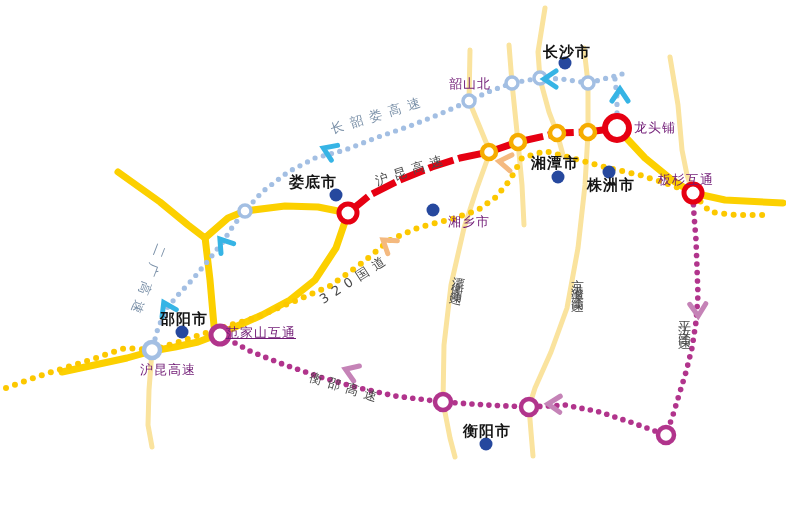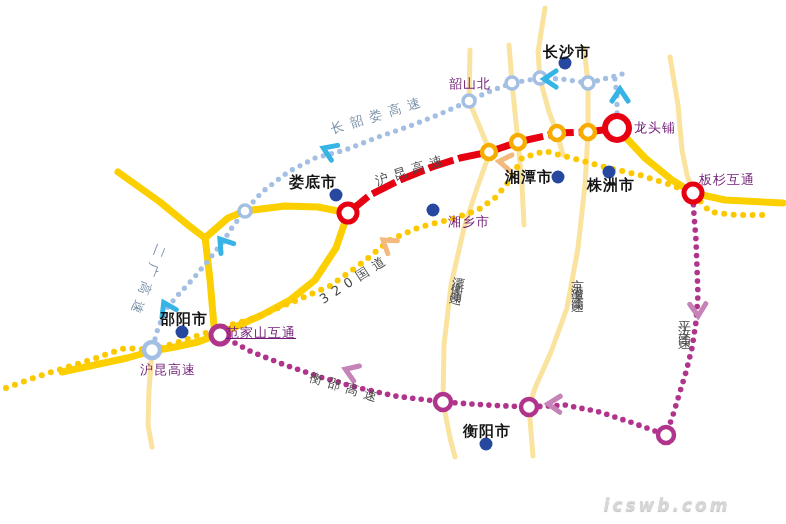--- a/index.html
+++ b/index.html
@@ -313,35 +313,34 @@
       <circle cx="336" cy="195" r="6.5" fill="#26489e"></circle>
       <circle cx="558" cy="177" r="6.5" fill="#26489e"></circle>
       <circle cx="609" cy="172" r="6.5" fill="#26489e"></circle>
       <circle cx="433" cy="210" r="6.5" fill="#26489e"></circle>
       <circle cx="182" cy="332" r="6.5" fill="#26489e"></circle>
       <circle cx="486" cy="444" r="6.5" fill="#26489e"></circle>
     </svg>
 
   <div class="map-label city" style="left: 567px; top: 52px; transform: translate(-50%, -50%) rotate(0deg);">长沙市</div>
   <div class="map-label city" style="left: 313px; top: 182px; transform: translate(-50%, -50%) rotate(0deg);">娄底市</div>
-  <div class="map-label city" style="left: 529px; top: 163px; transform: translate(-50%, -50%) rotate(0deg); margin-top: 14px;">湘潭市</div>
+  <div class="map-label city" style="left: 555px; top: 163px; transform: translate(-50%, -50%) rotate(0deg);">湘潭市</div>
   <div class="map-label city" style="left: 611px; top: 185px; transform: translate(-50%, -50%) rotate(0deg);">株洲市</div>
   <div class="map-label city" style="left: 184px; top: 319px; transform: translate(-50%, -50%) rotate(0deg);">邵阳市</div>
   <div class="map-label city" style="left: 487px; top: 431px; transform: translate(-50%, -50%) rotate(0deg);">衡阳市</div>
 
   <div class="map-label poi" style="left: 469px; top: 222px; transform: translate(-50%, -50%) rotate(0deg);">湘乡市</div>
   <div class="map-label poi" style="left: 470px; top: 84px; transform: translate(-50%, -50%) rotate(0deg);">韶山北</div>
   <div class="map-label poi" style="left: 655px; top: 128px; transform: translate(-50%, -50%) rotate(0deg);">龙头铺</div>
-  <div class="map-label poi" style="left: 727px; top: 180px; transform: translate(-50%, -50%) rotate(0deg);">板杉互通</div>
+  <div class="map-label poi" style="left: 686px; top: 180px; transform: translate(-50%, -50%) rotate(0deg);">板杉互通</div>
   <div class="map-label poi" style="left: 261px; top: 333px; transform: translate(-50%, -50%) rotate(0deg); text-decoration: underline;">范家山互通</div>
   <div class="map-label poi" style="left: 168px; top: 370px; transform: translate(-50%, -50%) rotate(0deg);">沪昆高速</div>
 
   <div class="map-label road-blue" style="left: 379px; top: 115px; transform: translate(-50%, -50%) rotate(-17deg);">长韶娄高速</div>
   <div class="map-label road" style="left: 412px; top: 170px; transform: translate(-50%, -50%) rotate(-18deg);">沪昆高速</div>
   <div class="map-label road" style="left: 355px; top: 279px; transform: translate(-50%, -50%) rotate(-33deg);">320国道</div>
   <div class="map-label road-blue" style="left: 147px; top: 282px; transform: translate(-50%, -50%) rotate(111deg);">二广高速</div>
   <div class="map-label road" style="left: 346px; top: 388px; transform: translate(-50%, -50%) rotate(17deg);">衡邵高速</div>
   <div class="map-label road vtext" style="left: 459px; top: 277px; transform: translate(-50%, -50%) rotate(10deg);">潭衡高速</div>
   <div class="map-label road vtext" style="left: 577px; top: 282px; transform: translate(-50%, -50%) rotate(0deg);">京港澳高速</div>
   <div class="map-label road vtext" style="left: 684px; top: 321px; transform: translate(-50%, -50%) rotate(0deg);">平汝高速</div>
 
-  <div class="map-label wm2" style="left: 667px; top: 505px; transform: translate(-50%, -50%) rotate(0deg);">icswb.com</div>
 </div>
 
 </body></html>

